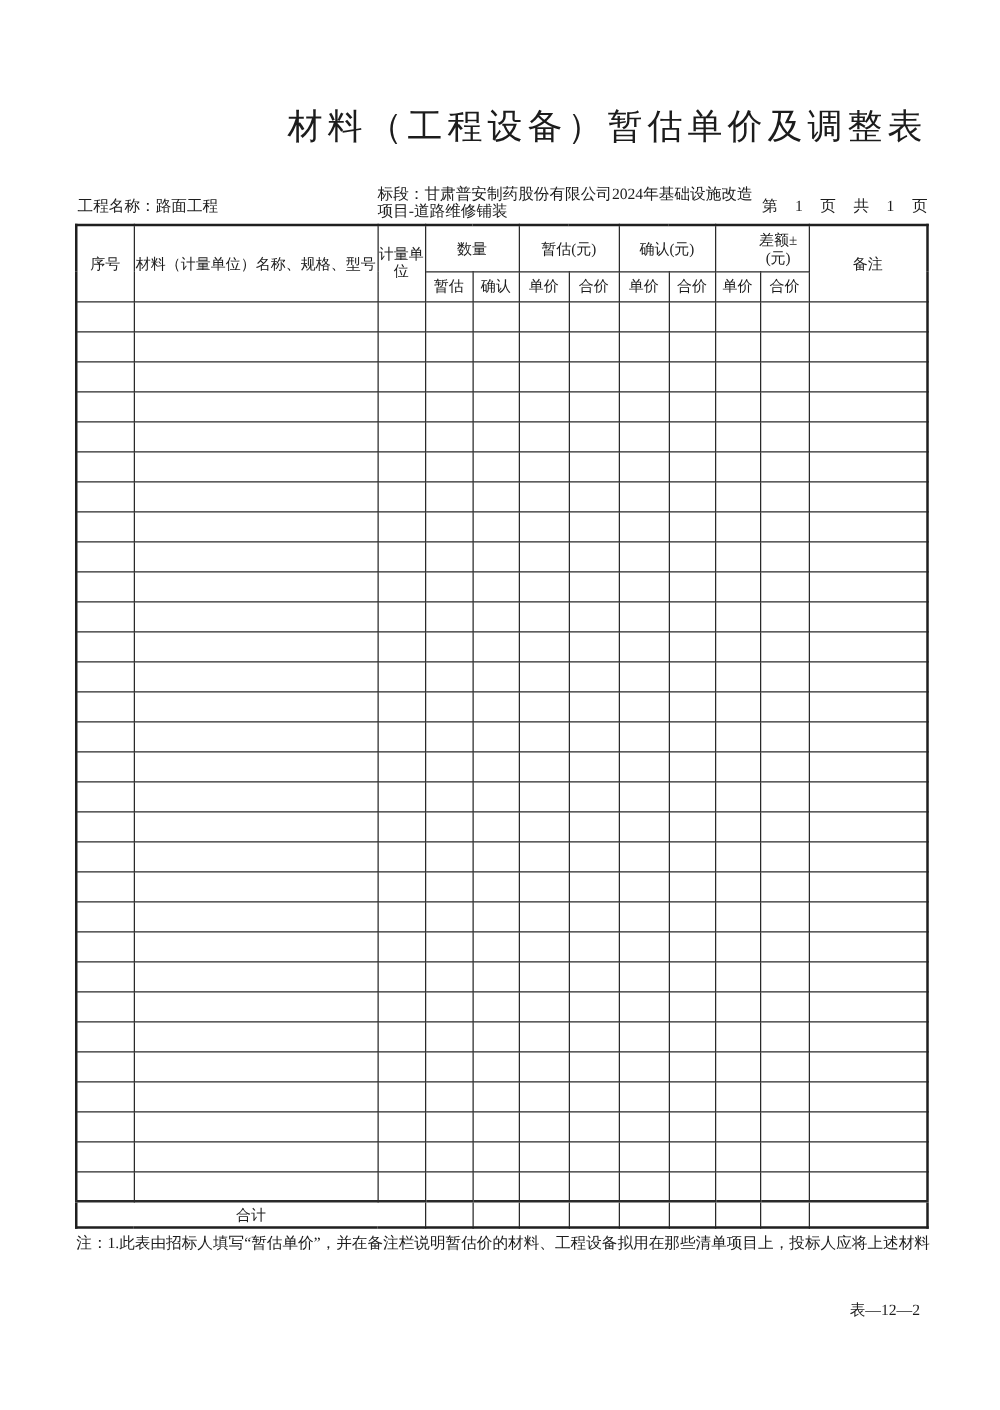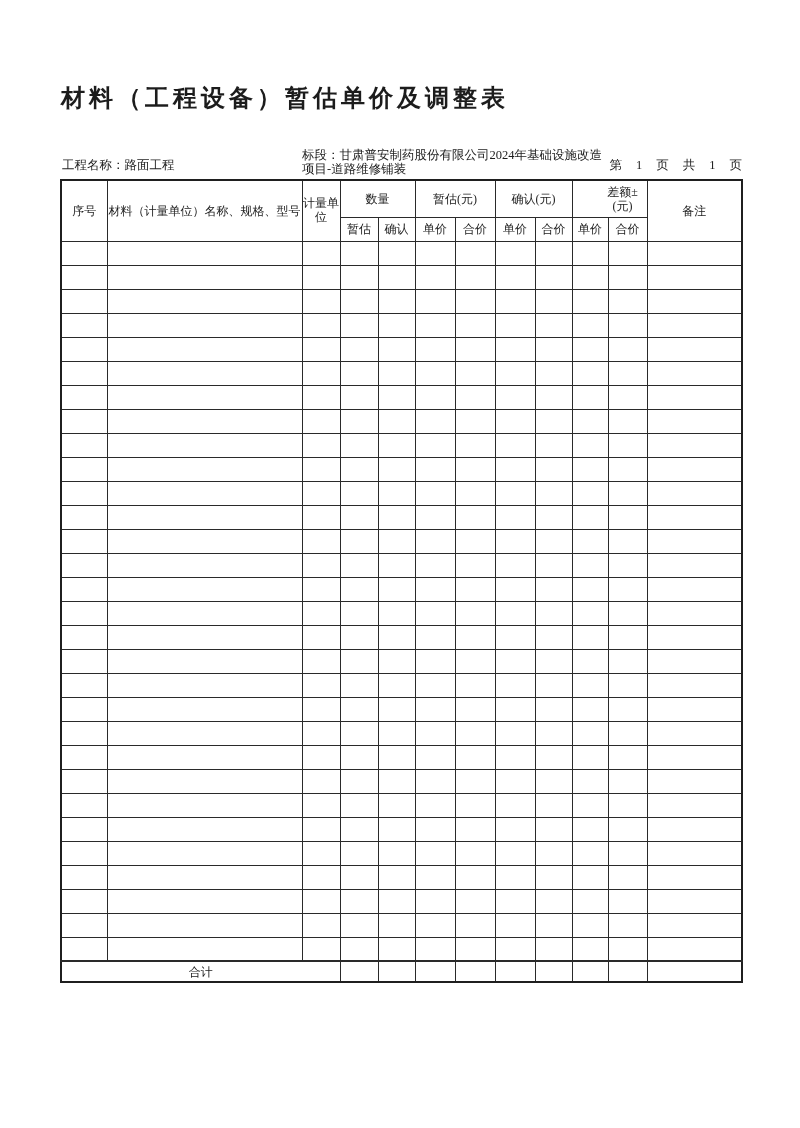--- a/index.html
+++ b/index.html
@@ -6,21 +6,21 @@
   html, body { background: #ffffff; }
   body {
     width: 800px; height: 1128px;
     font-family: "Liberation Serif", "DejaVu Serif", serif;
     color: #1c1c1c;
   }
   .page { position: relative; width: 800px; height: 1128px; background: #fff; overflow: hidden; }
 
   .title {
     position: absolute; top: 82px; left: 61px; width: 681px;
-    text-align: left; font-size: 24px; font-weight: bold; letter-spacing: 4px;
+    text-align: right; font-size: 28px; font-weight: normal; letter-spacing: 4px;
     white-space: nowrap;
   }
 
   .info-row { position: absolute; top: 142px; left: 61px; width: 681px; height: 36px; font-size: 12.5px; }
   .project-name { position: absolute; left: 1px; bottom: 4px; white-space: nowrap; }
   .section-name { position: absolute; left: 241px; bottom: 2px; width: 300px; line-height: 13.5px; }
   .pagination { position: absolute; right: 0; bottom: 4px; white-space: nowrap; }
   .pagination .gap { display: inline-block; width: 14px; }
 
   table.price-table {
@@ -531,16 +531,18 @@
         <td></td>
         <td></td>
         <td></td>
         <td></td>
         <td></td>
       </tr>
     </tfoot>
   </table>
 
   <div class="notes">
+    <div>注：1.此表由招标人填写“暂估单价”，并在备注栏说明暂估价的材料、工程设备拟用在那些清单项目上，投标人应将上述材料</div>
   </div>
 
+  <div class="form-code">表—12—2</div>
 
 </div>
 
 </body></html>

